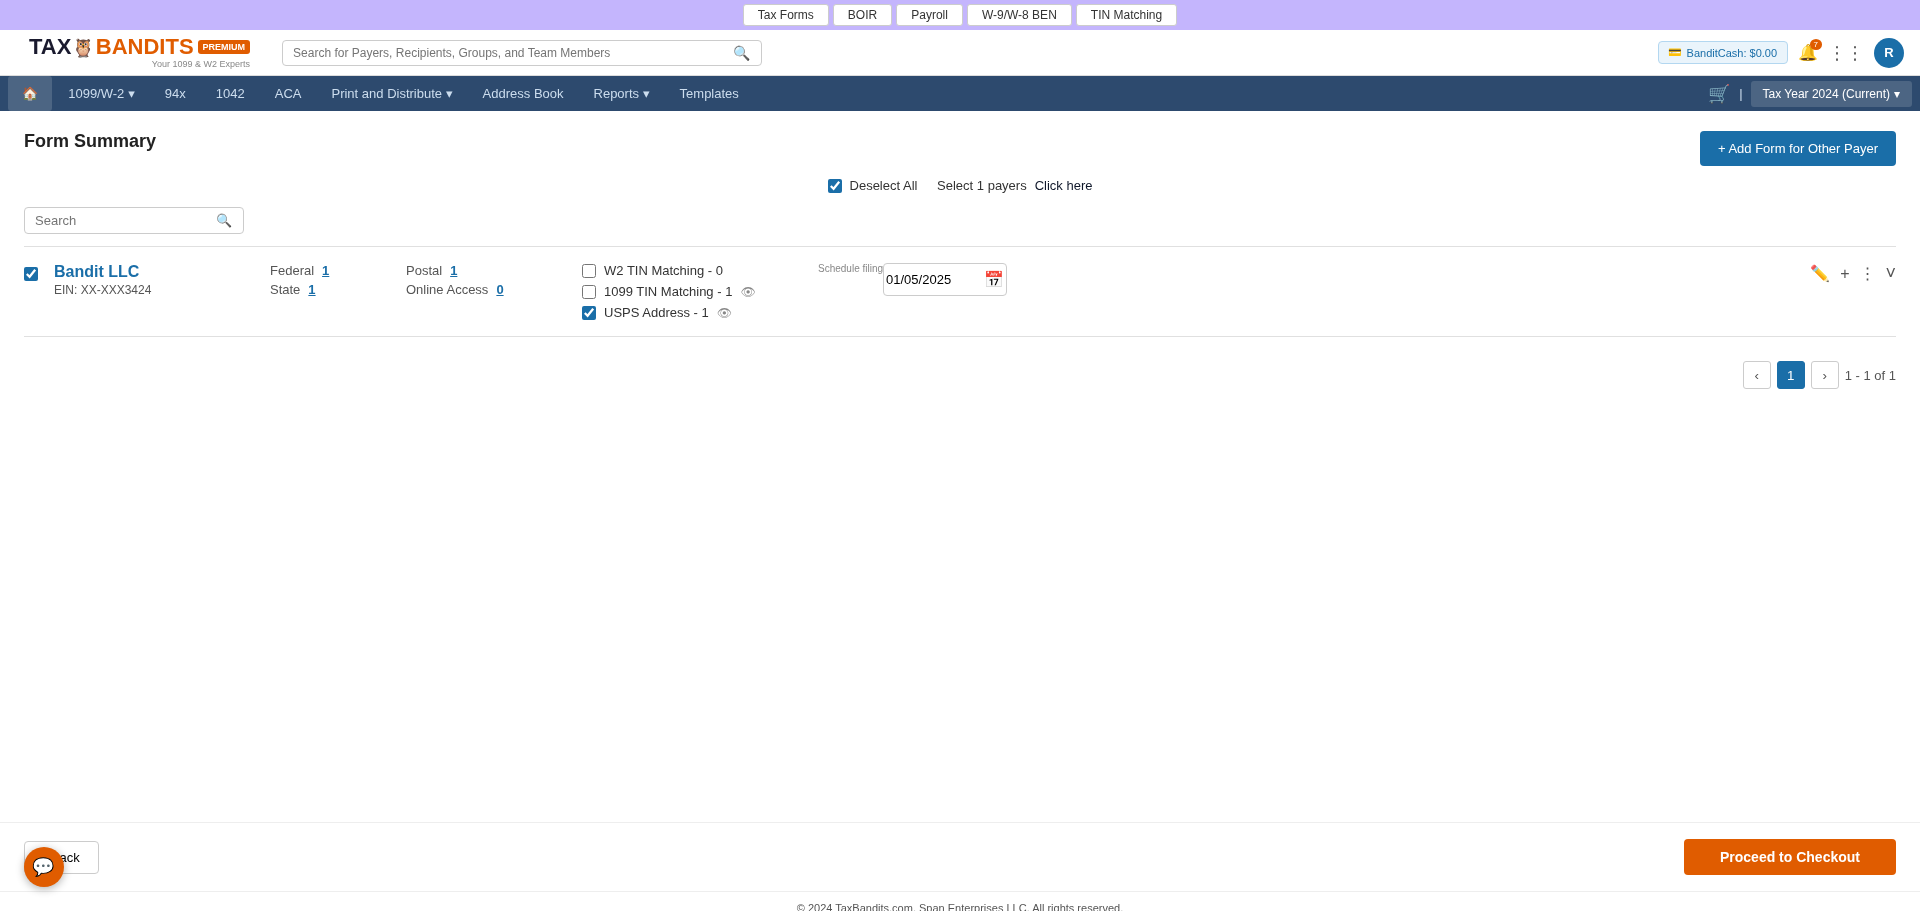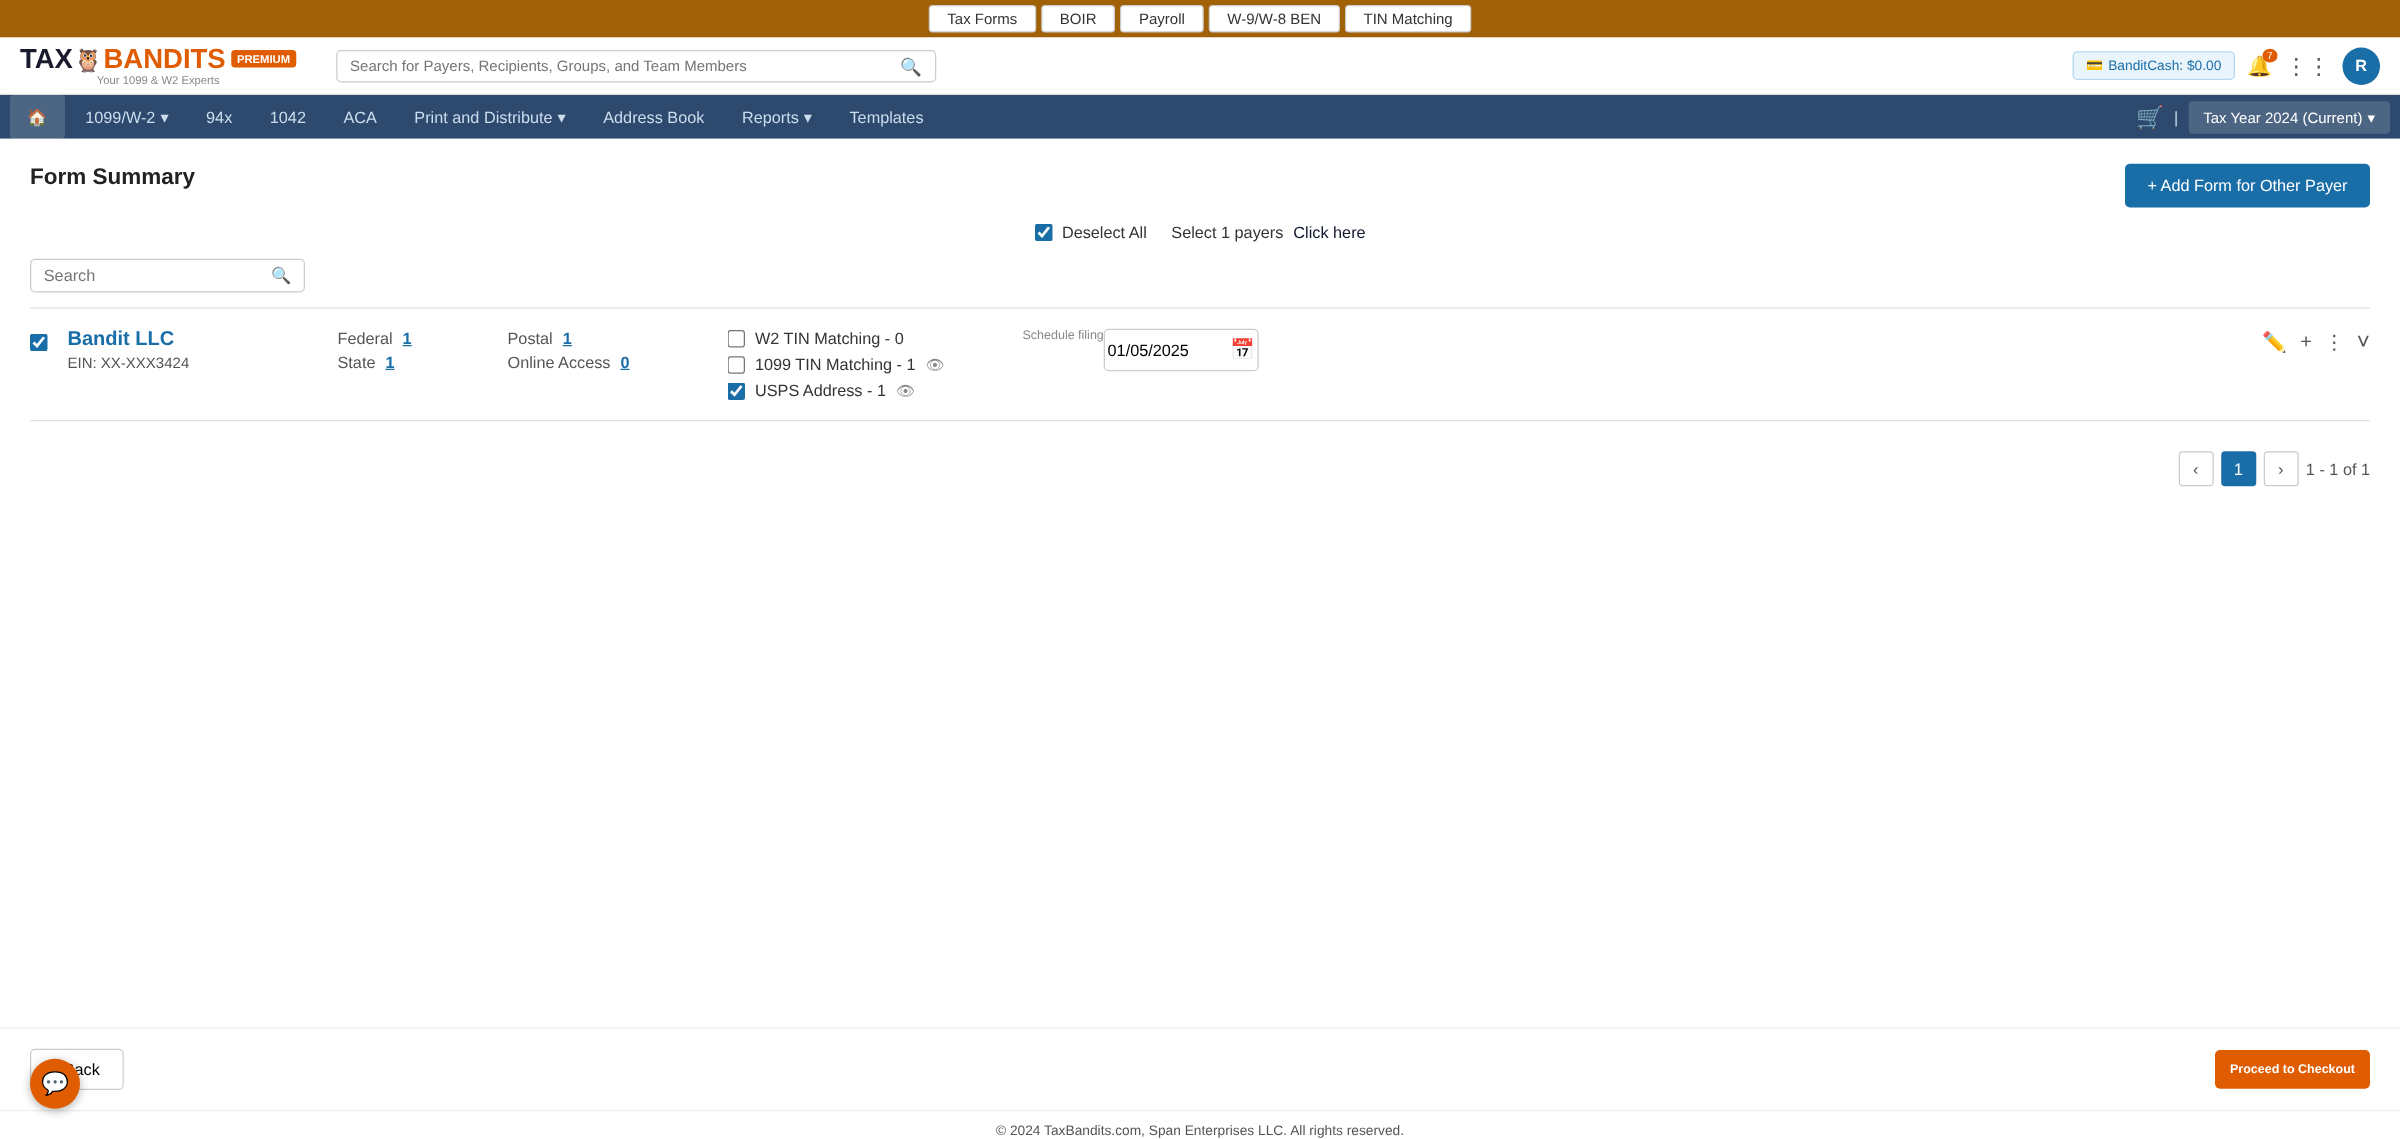--- a/index.html
+++ b/index.html
@@ -1,20 +1,20 @@
 <!DOCTYPE html>
 <html><head>
   <meta charset="utf-8">
   <style>
     * { box-sizing: border-box; margin: 0; padding: 0; }
     body { font-family: Arial, sans-serif; font-size: 13px; background: #f5f5f5; color: #333; }
 
     
     .top-nav {
-      background: #a16207;
+      background: #c4b5fd;
       display: flex;
       justify-content: center;
       padding: 4px 16px;
       gap: 4px;
     }
     .top-nav-item {
       background: white;
       border: 1px solid #ccc;
       padding: 3px 14px;
       border-radius: 3px;
@@ -28,22 +28,23 @@
       background: white;
       display: flex;
       align-items: center;
       padding: 6px 16px;
       border-bottom: 1px solid #ddd;
       gap: 12px;
     }
     .logo-area {
       display: flex;
       flex-direction: column;
-      align-items: center;
+      align-items: flex-end;
       min-width: 160px;
+      margin-left: 13px;
     }
     .logo-text {
       font-size: 22px;
       font-weight: bold;
       color: #1a1a2e;
       line-height: 1;
     }
     .logo-text span.tax { color: #1a1a2e; }
     .logo-text span.bandits { color: #e05c00; }
     .logo-icon {
@@ -394,24 +395,24 @@
       cursor: pointer;
       font-size: 13px;
       display: flex;
       align-items: center;
       gap: 4px;
     }
     .checkout-btn {
       background: #e05c00;
       color: white;
       border: none;
-      padding: 10px 12px;
+      padding: 10px 36px;
       border-radius: 4px;
       cursor: pointer;
-      font-size: 10px;
+      font-size: 14px;
       font-weight: bold;
     }
 
     
     .footer {
       background: white;
       text-align: center;
       padding: 10px;
       font-size: 11px;
       color: #555;

